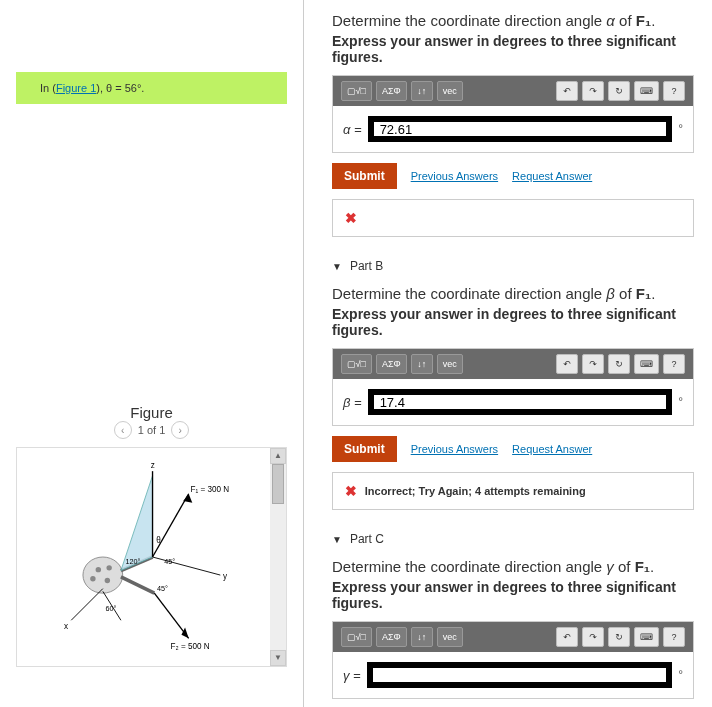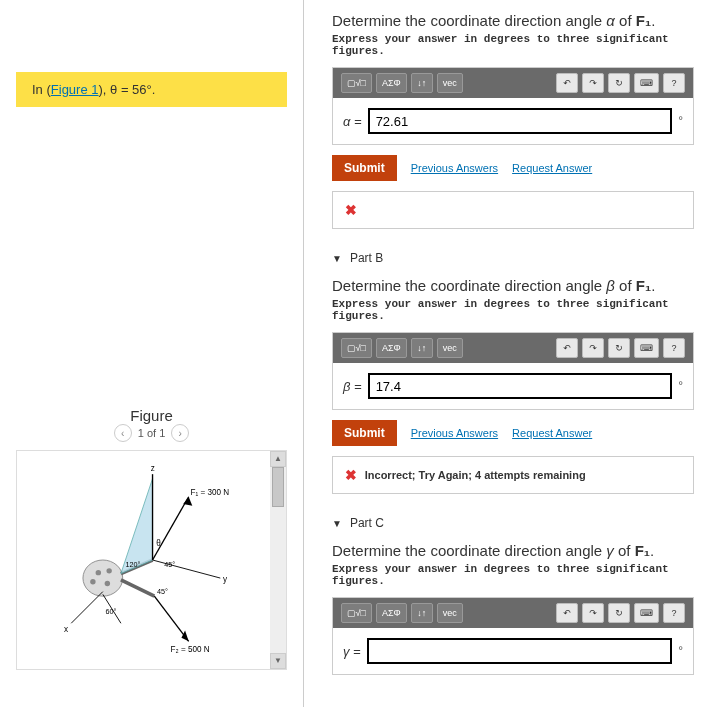--- a/index.html
+++ b/index.html
@@ -1,41 +1,41 @@
 <!DOCTYPE html>
 <html><head>
 <meta charset="utf-8">
 <style>
   * { box-sizing: border-box; margin: 0; padding: 0; }
   body { font-family: Arial, Helvetica, sans-serif; font-size: 12px; color: #333; background: #fff; width: 712px; height: 707px; overflow: hidden; }
   .wrap { display: flex; height: 100%; }
   .left { width: 304px; border-right: 1px solid #ccc; padding: 12px 16px; display: flex; flex-direction: column; }
   .right { flex: 1; padding: 12px 18px 0 28px; overflow-y: auto; }
-  .info-box { background: #fde047; padding: 10px 16px; margin-top: 60px; font-size: 13px; color: #333; }
+  .info-box { background: #bef264; padding: 10px 24px; margin-top: 60px; font-size: 11px; color: #333; }
   .info-box a { color: #0071b3; text-decoration: underline; }
   .fig-head { display: flex; justify-content: space-between; align-items: center; margin-top: 300px; flex-direction: column; }
   .fig-title { font-size: 15px; color: #333; }
   .pager { display: flex; align-items: center; gap: 6px; font-size: 11px; color: #555; }
   .pbtn { width: 18px; height: 18px; border: 1px solid #ccc; border-radius: 50%; background: #fff; display: flex; align-items: center; justify-content: center; font-size: 10px; color: #888; cursor: pointer; }
   .fig-view { border: 1px solid #ddd; margin-top: 8px; height: 220px; position: relative; display: flex; }
   .fig-body { flex: 1; position: relative; background: #fff; }
   .scrollbar { width: 16px; background: #f0f0f0; display: flex; flex-direction: column; }
   .sbtn { height: 16px; background: #ddd; border: 1px solid #ccc; font-size: 8px; text-align: center; line-height: 14px; color: #666; cursor: pointer; }
   .strack { flex: 1; background: #eee; position: relative; }
   .sthumb { position: absolute; top: 0; left: 2px; right: 2px; height: 40px; background: #c8c8c8; border: 1px solid #aaa; }
   .q-text { font-size: 15px; color: #333; margin-bottom: 4px; }
-  .q-sub { font-size: 11px; font-weight: bold; color: #333; margin-bottom: 10px; font-family: Liberation Mono, monospace; }
+  .q-sub { font-size: 14px; font-weight: bold; color: #333; margin-bottom: 10px; }
   .ans-box { border: 1px solid #ccc; background: #fff; margin-bottom: 10px; }
   .ans-tb { background: #6a6a6a; padding: 5px 8px; display: flex; align-items: center; gap: 4px; }
   .tbbtn { background: #7d7d7d; color: #fff; font-size: 9px; padding: 3px 5px; border: 1px solid #999; border-radius: 2px; cursor: pointer; display: inline-flex; align-items: center; justify-content: center; min-width: 22px; height: 20px; }
   .tbbtn.light { background: #e8e8e8; color: #333; border: 1px solid #bbb; }
   .tb-spacer { flex: 1; }
   .ans-row { display: flex; align-items: center; padding: 10px 10px; gap: 6px; }
   .ans-label { font-style: italic; font-size: 13px; color: #333; }
-  .ans-input { flex: 1; border: 2px solid #000000; padding: 4px 6px; font-size: 13px; height: 26px; }
+  .ans-input { flex: 1; border: 6px solid #000000; padding: 4px 6px; font-size: 13px; height: 26px; }
   .unit { font-size: 12px; color: #555; }
   .sub-row { display: flex; align-items: center; gap: 14px; margin-bottom: 10px; }
   .submit-btn { background: #c2410c; color: #fff; border: none; padding: 6px 12px; font-size: 12px; font-weight: bold; cursor: pointer; }
   .link { color: #0071b3; text-decoration: underline; font-size: 11px; cursor: pointer; }
   .feedback { border: 1px solid #ccc; padding: 10px 12px; font-size: 11px; font-weight: bold; color: #333; margin-bottom: 22px; display: flex; align-items: center; gap: 8px; }
   .xicon { color: #d33; font-size: 14px; font-weight: bold; }
   .part-head { display: flex; align-items: center; gap: 8px; font-size: 12px; color: #333; margin-bottom: 12px; }
   .caret { font-size: 10px; color: #333; }
   
   .fig-svg { width: 100%; height: 100%; }

